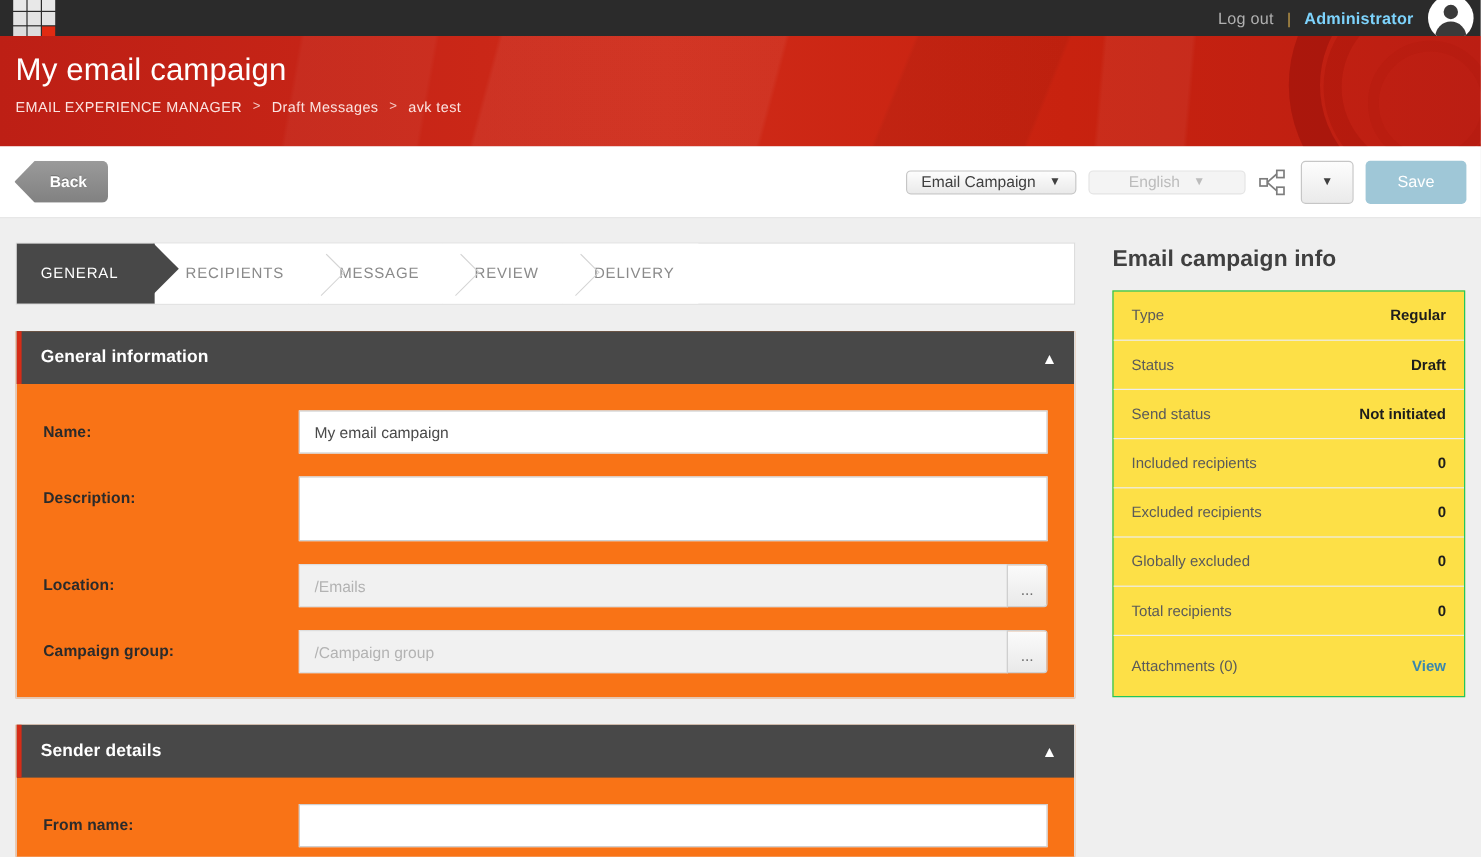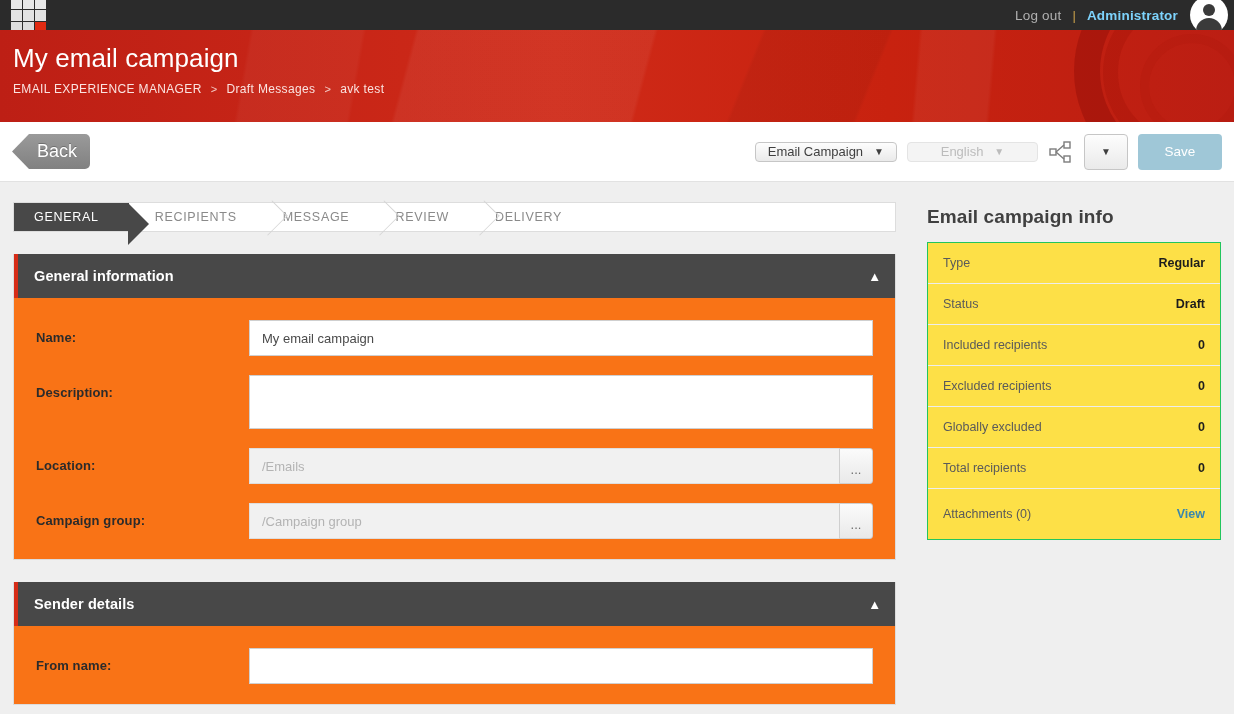--- a/index.html
+++ b/index.html
@@ -105,27 +105,28 @@
   .toolbar {
     height: 60px; background: #ffffff;
     border-bottom: 1px solid #e2e2e2;
     display: flex; align-items: center;
     position: relative;
   }
   .back-btn {
     margin-left: 12px;
     height: 35px; width: 78px;
     background: linear-gradient(#9a9a9a, #818181);
-    color: #ffffff; font-size: 18px;
+    color: #ffffff; font-size: 13px;
     display: flex; align-items: center; justify-content: center;
     padding-left: 12px;
     border-radius: 0 5px 5px 0;
     clip-path: polygon(17px 0, 100% 0, 100% 100%, 17px 100%, 0 50%);
     cursor: pointer;
     text-shadow: 0 -1px 0 rgba(0,0,0,.25);
+    font-weight: bold;
   }
   .toolbar-right {
     margin-left: auto; display: flex; align-items: center;
     padding-right: 12px; gap: 10px;
   }
   .tb-select {
     height: 20px; min-width: 131px; padding: 0 12px;
     background: linear-gradient(#fdfdfd, #eaeaea);
     border: 1px solid #c6c6c6; border-radius: 4px;
     display: flex; align-items: center; justify-content: center;
@@ -152,21 +153,21 @@
     font-family: "Liberation Sans", sans-serif;
   }
 
   
   .wrap { display: flex; padding: 0 13px; }
   .col-main { width: 883px; flex: 0 0 883px; }
   .col-side { width: 295px; margin-left: 31px; }
 
   
   .tabs {
-    margin-top: 20px; height: 30px;
+    margin-top: 20px; height: 52px;
     background: #ffffff; border: 1px solid #dddddd;
     display: flex; align-items: stretch; position: relative;
   }
   .tab {
     position: relative; display: flex; align-items: center;
     padding: 0 20px 0 26px; font-size: 12.5px;
     color: #8a8a8a; letter-spacing: .7px; cursor: pointer;
     background: #ffffff;
   }
   .tab:first-child { padding-left: 20px; }
@@ -419,20 +420,24 @@
 
       <div class="info-row">
         <span class="info-key">Type</span>
         <span class="info-val">Regular</span>
       </div>
       <div class="info-row">
         <span class="info-key">Status</span>
         <span class="info-val">Draft</span>
       </div>
       <div class="info-row">
+        <span class="info-key">Send status</span>
+        <span class="info-val">Not initiated</span>
+      </div>
+      <div class="info-row">
         <span class="info-key">Included recipients</span>
         <span class="info-val">0</span>
       </div>
       <div class="info-row">
         <span class="info-key">Excluded recipients</span>
         <span class="info-val">0</span>
       </div>
       <div class="info-row">
         <span class="info-key">Globally excluded</span>
         <span class="info-val">0</span>

